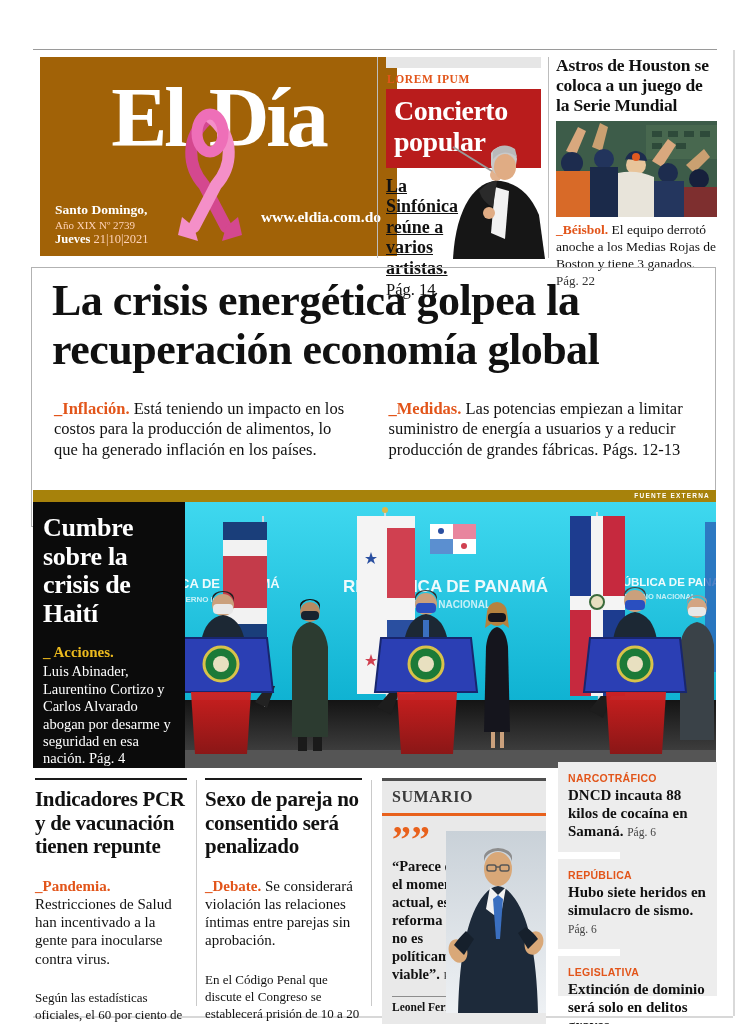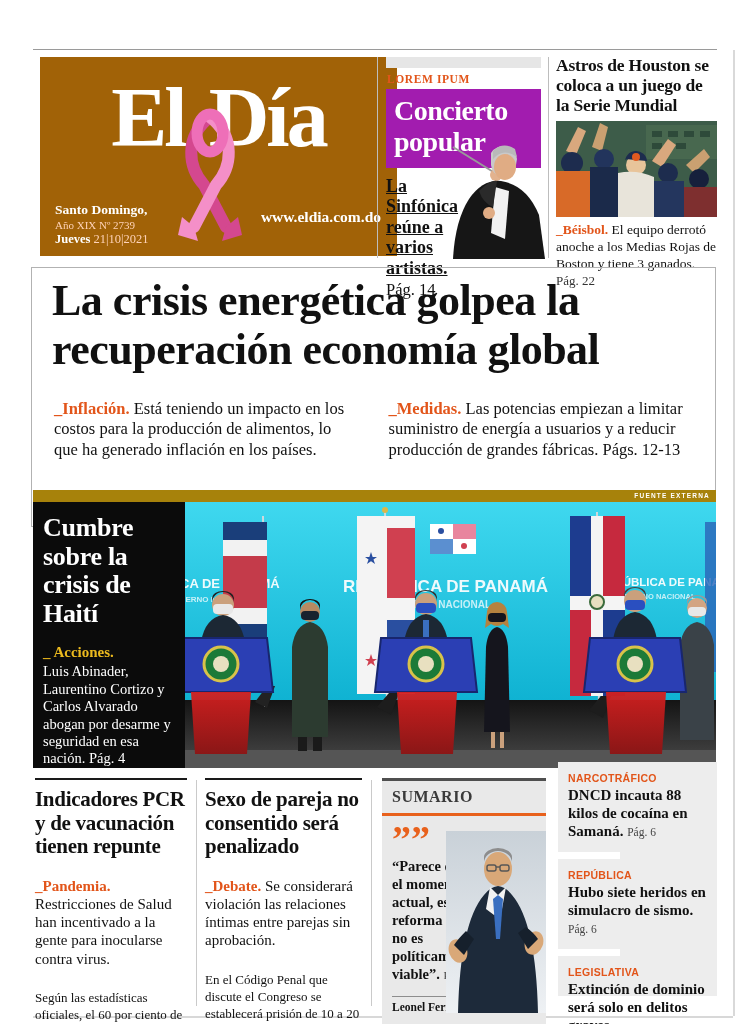--- a/index.html
+++ b/index.html
@@ -21,21 +21,21 @@
   .dl1{font-weight:bold;font-size:13.5px;}
   .dl2{font-size:11px;color:#ffd3b8;}
   .dl3{font-size:12.5px;color:#ffd3b8;}
   .dl3 b{color:#fff;}
   .site{position:absolute;right:16px;bottom:30px;color:#fff;font-weight:bold;font-size:15.5px;}
   .v-div{width:1px;background:#bdbdbd;}
   
   .concert{left:386px;top:57px;width:155px;height:203px;}
   .top-strip{height:11px;background:#e6e6e6;}
   .kicker{margin:5px 0 4px 1px;color:#e2551a;font-weight:bold;font-size:11.5px;letter-spacing:.6px;}
-  .concert-box{background:#a21caf;color:#fff;font-weight:bold;font-size:28px;line-height:1.1;
+  .concert-box{background:#b91c1c;color:#fff;font-weight:bold;font-size:28px;line-height:1.1;
                padding:7px 8px 10px;letter-spacing:-.5px;}
   .concert-dek{margin-top:8px;width:96px;font-weight:bold;font-size:18px;line-height:1.14;text-decoration:underline;}
   .concert-page{margin-top:2px;font-size:16.5px;}
   .conductor{position:absolute;right:-4px;top:72px;z-index:2;}
   
   .sports{left:556px;top:55px;width:161px;height:207px;}
   .sports-title{font-weight:bold;font-size:17.5px;line-height:1.15;letter-spacing:-.2px;}
   .sports-photo{margin-top:6px;display:block;}
   .sports-cap{margin-top:5px;font-size:13.5px;line-height:1.25;}
   .tag{color:#e2551a;font-weight:bold;}

